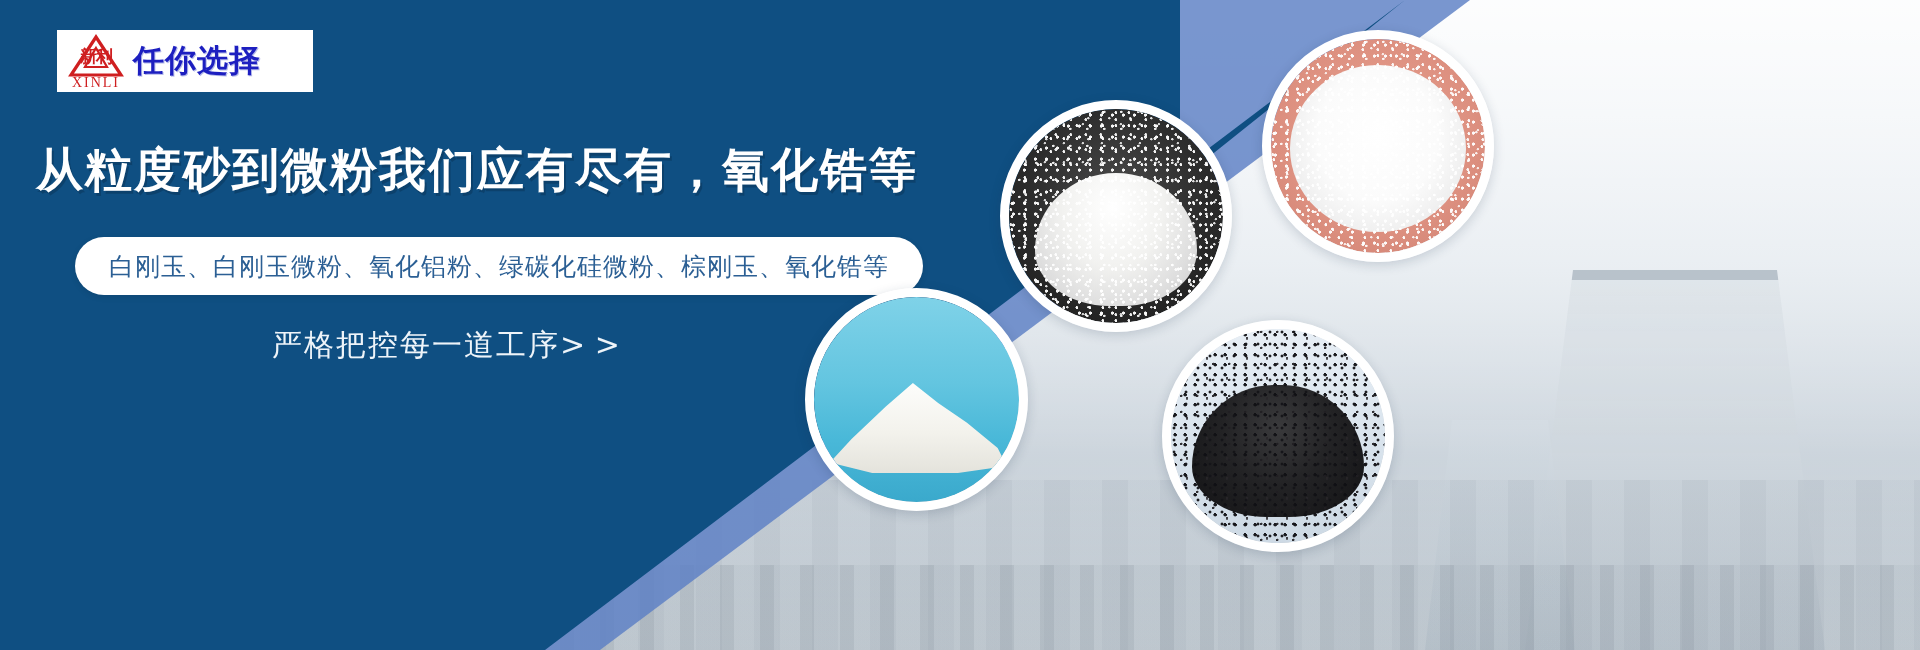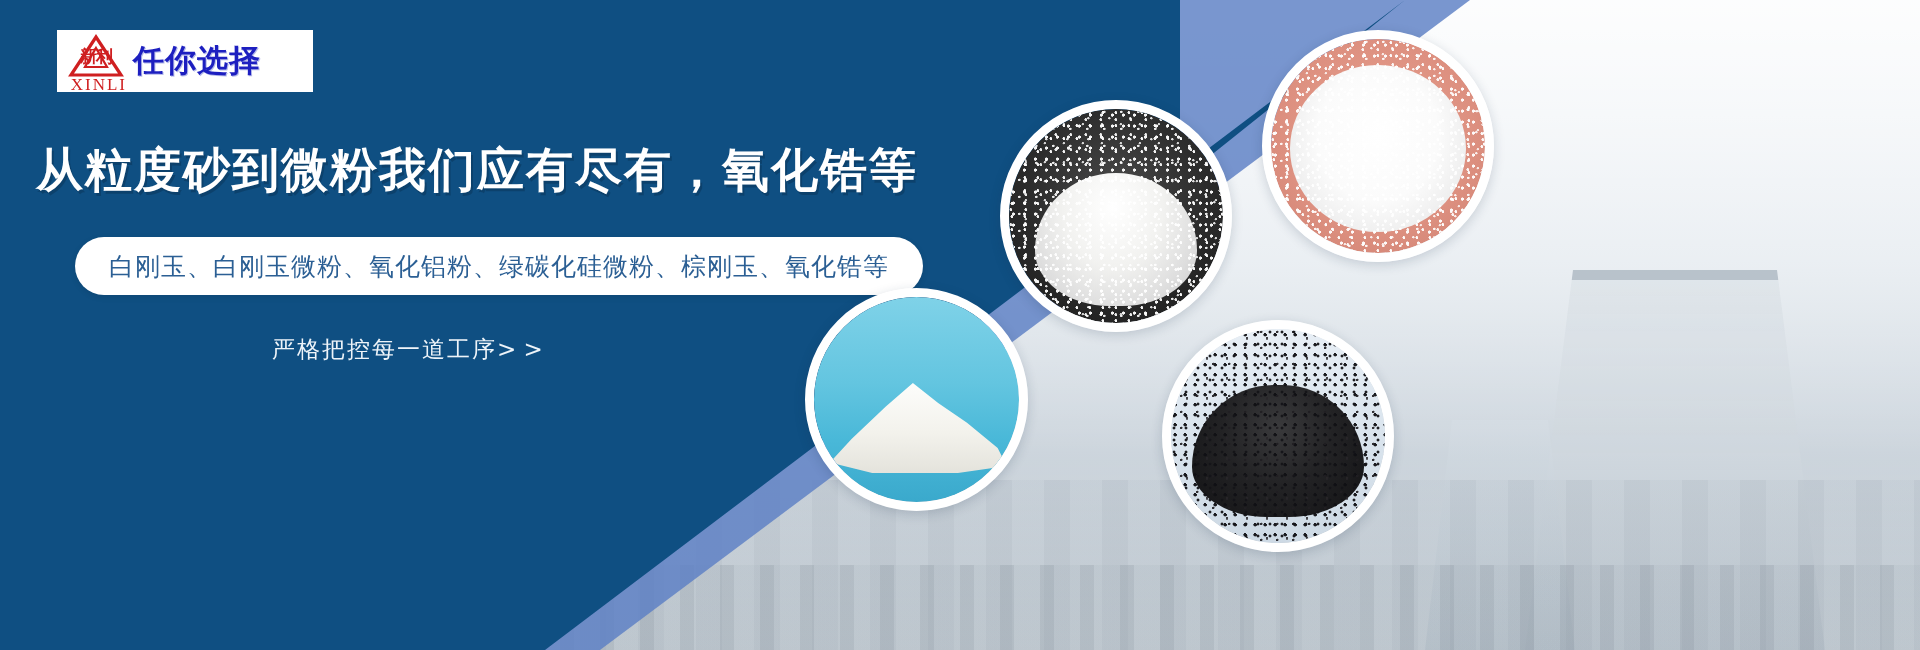--- a/index.html
+++ b/index.html
@@ -97,23 +97,23 @@
     text-align:center;
     font-family:"DejaVu Sans","Liberation Sans",sans-serif;
     font-size:17px; font-weight:700;
     color:#cf1f20;
     letter-spacing:-1px;
     line-height:1;
   }
   .logo-mark-sub {
     position:absolute; left:0; top:44px;
     width:62px;
-    text-align:right;
+    text-align:center;
     font-family:"Liberation Serif","DejaVu Serif",serif;
-    font-size:17px;
+    font-size:14px;
     color:#cf1f20;
     letter-spacing:2px;
     line-height:1;
   }
   .logo-name {
     font-family:"DejaVu Sans","Liberation Sans",sans-serif;
     font-size:31px;
     font-weight:700;
     color:#1d1fc0;
     letter-spacing:1px;
@@ -148,25 +148,24 @@
     font-size:25px;
     color:#2b5f94;
     letter-spacing:1px;
     white-space:nowrap;
   }
 
   
   .cta {
     position:absolute; left:272px; top:325px;
     font-family:"DejaVu Sans","Liberation Sans",sans-serif;
-    font-size:23px;
+    font-size:30px;
     color:#eef4f9;
     letter-spacing:2px;
     white-space:nowrap;
-    margin-top:9px;
   }
   .cta-arrow { letter-spacing:0px; }
 
   
   .circle {
     position:absolute;
     border-radius:50%;
     border:9px solid #ffffff;
     overflow:hidden;
     box-shadow:0 3px 12px rgba(20,45,70,.18);

